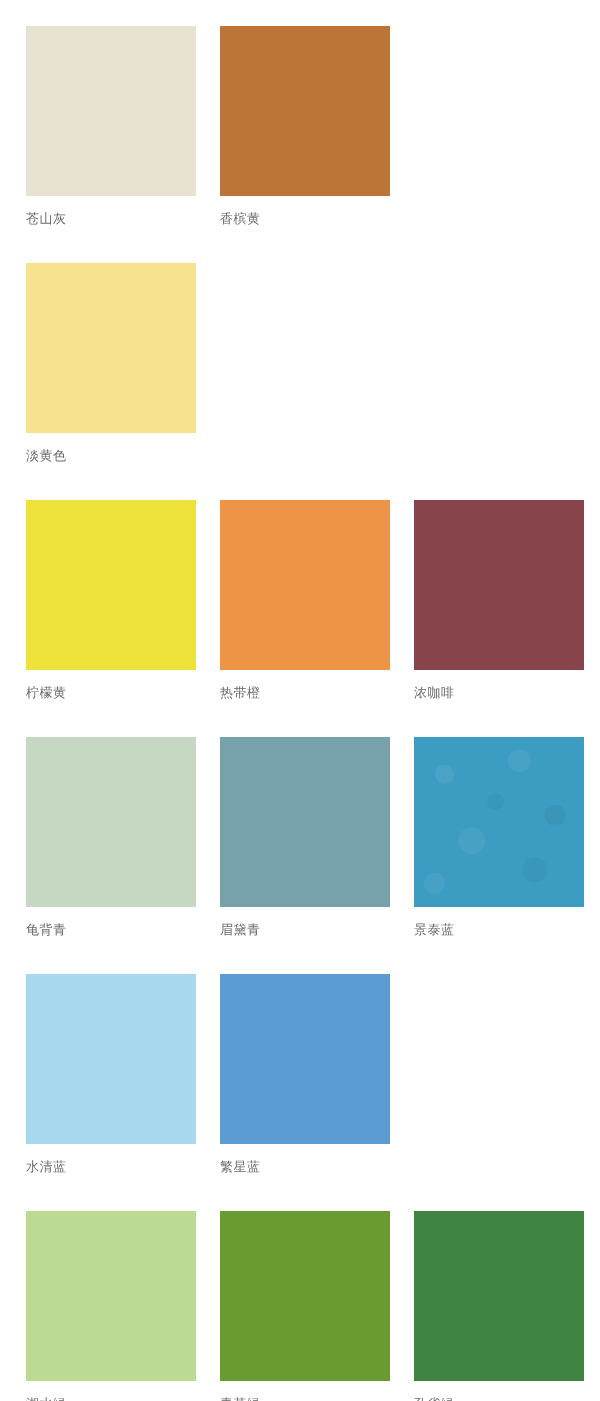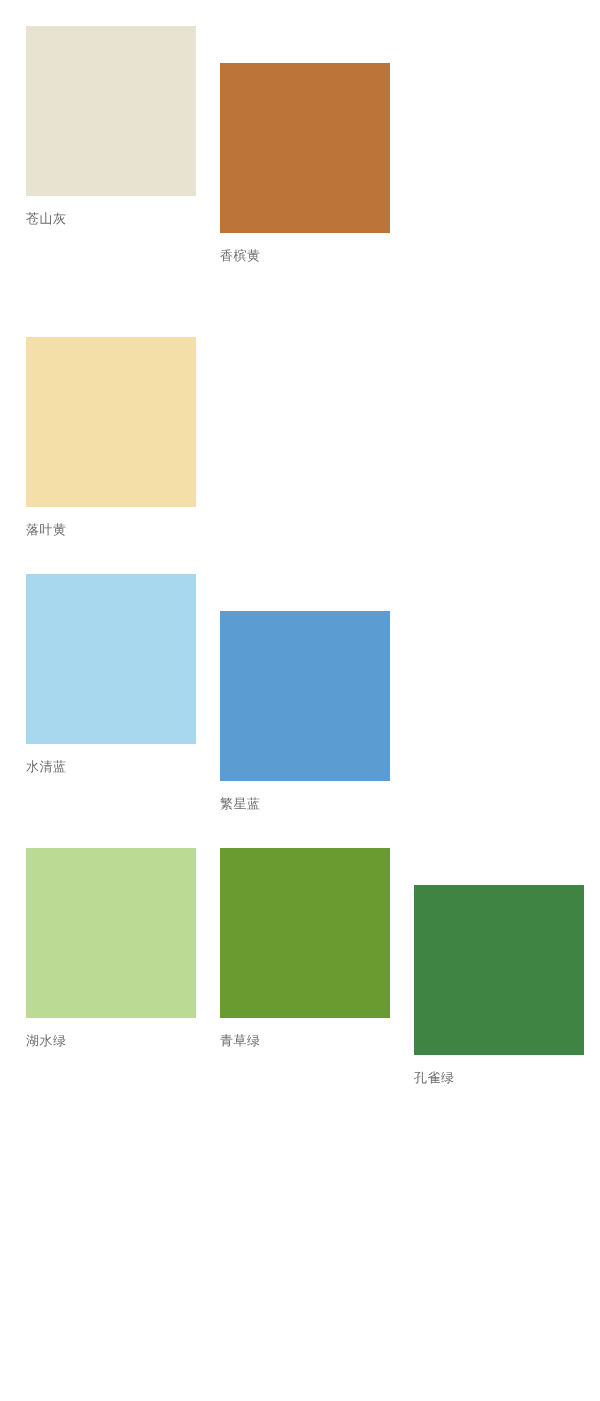--- a/index.html
+++ b/index.html
@@ -23,21 +23,21 @@
     flex-direction: row;
     margin-bottom: 36px;
   }
   .row:last-child { margin-bottom: 0; }
   .swatch-cell {
     width: 167px;
     margin-right: 27px;
     display: flex;
     flex-direction: column;
   }
-  .swatch-cell:last-child { margin-right: 0; margin-top: 37px; }
+  .swatch-cell:last-child { margin-right: 0; }
   .swatch {
     width: 170px;
     height: 170px;
     display: block;
   }
   .swatch.textured {
     background-image:
       radial-gradient(circle at 18% 22%, rgba(255,255,255,0.07) 0 9px, rgba(0,0,0,0) 10px),
       radial-gradient(circle at 62% 14%, rgba(255,255,255,0.06) 0 11px, rgba(0,0,0,0) 12px),
       radial-gradient(circle at 83% 46%, rgba(0,0,0,0.05) 0 10px, rgba(0,0,0,0) 11px),
@@ -66,26 +66,54 @@
       <div class="swatch-label">苍山灰</div>
     </div>
     <div class="swatch-cell">
       <div class="swatch" style="background-color: rgb(188, 116, 57);"></div>
       <div class="swatch-label">香槟黄</div>
     </div>
   </div>
 
   <div class="row">
     <div class="swatch-cell">
-      <div class="swatch" style="background-color: rgb(245, 223, 169);"></div>
-      <div class="swatch-label">落叶黄</div>
+      <div class="swatch" style="background-color: rgb(246, 226, 143);"></div>
+      <div class="swatch-label">淡黄色</div>
     </div>
   </div>
 
+  <div class="row">
+    <div class="swatch-cell">
+      <div class="swatch" style="background-color: rgb(237, 226, 57);"></div>
+      <div class="swatch-label">柠檬黄</div>
+    </div>
+    <div class="swatch-cell">
+      <div class="swatch" style="background-color: rgb(238, 148, 71);"></div>
+      <div class="swatch-label">热带橙</div>
+    </div>
+    <div class="swatch-cell">
+      <div class="swatch" style="background-color: rgb(135, 69, 75);"></div>
+      <div class="swatch-label">浓咖啡</div>
+    </div>
+  </div>
 
+  <div class="row">
+    <div class="swatch-cell">
+      <div class="swatch" style="background-color: rgb(198, 215, 194);"></div>
+      <div class="swatch-label">龟背青</div>
+    </div>
+    <div class="swatch-cell">
+      <div class="swatch" style="background-color: rgb(119, 162, 172);"></div>
+      <div class="swatch-label">眉黛青</div>
+    </div>
+    <div class="swatch-cell">
+      <div class="swatch textured" style="background-color: rgb(60, 156, 194);"></div>
+      <div class="swatch-label">景泰蓝</div>
+    </div>
+  </div>
 
   <div class="row">
     <div class="swatch-cell">
       <div class="swatch" style="background-color: rgb(168, 216, 238);"></div>
       <div class="swatch-label">水清蓝</div>
     </div>
     <div class="swatch-cell">
       <div class="swatch" style="background-color: rgb(91, 156, 211);"></div>
       <div class="swatch-label">繁星蓝</div>
     </div>

